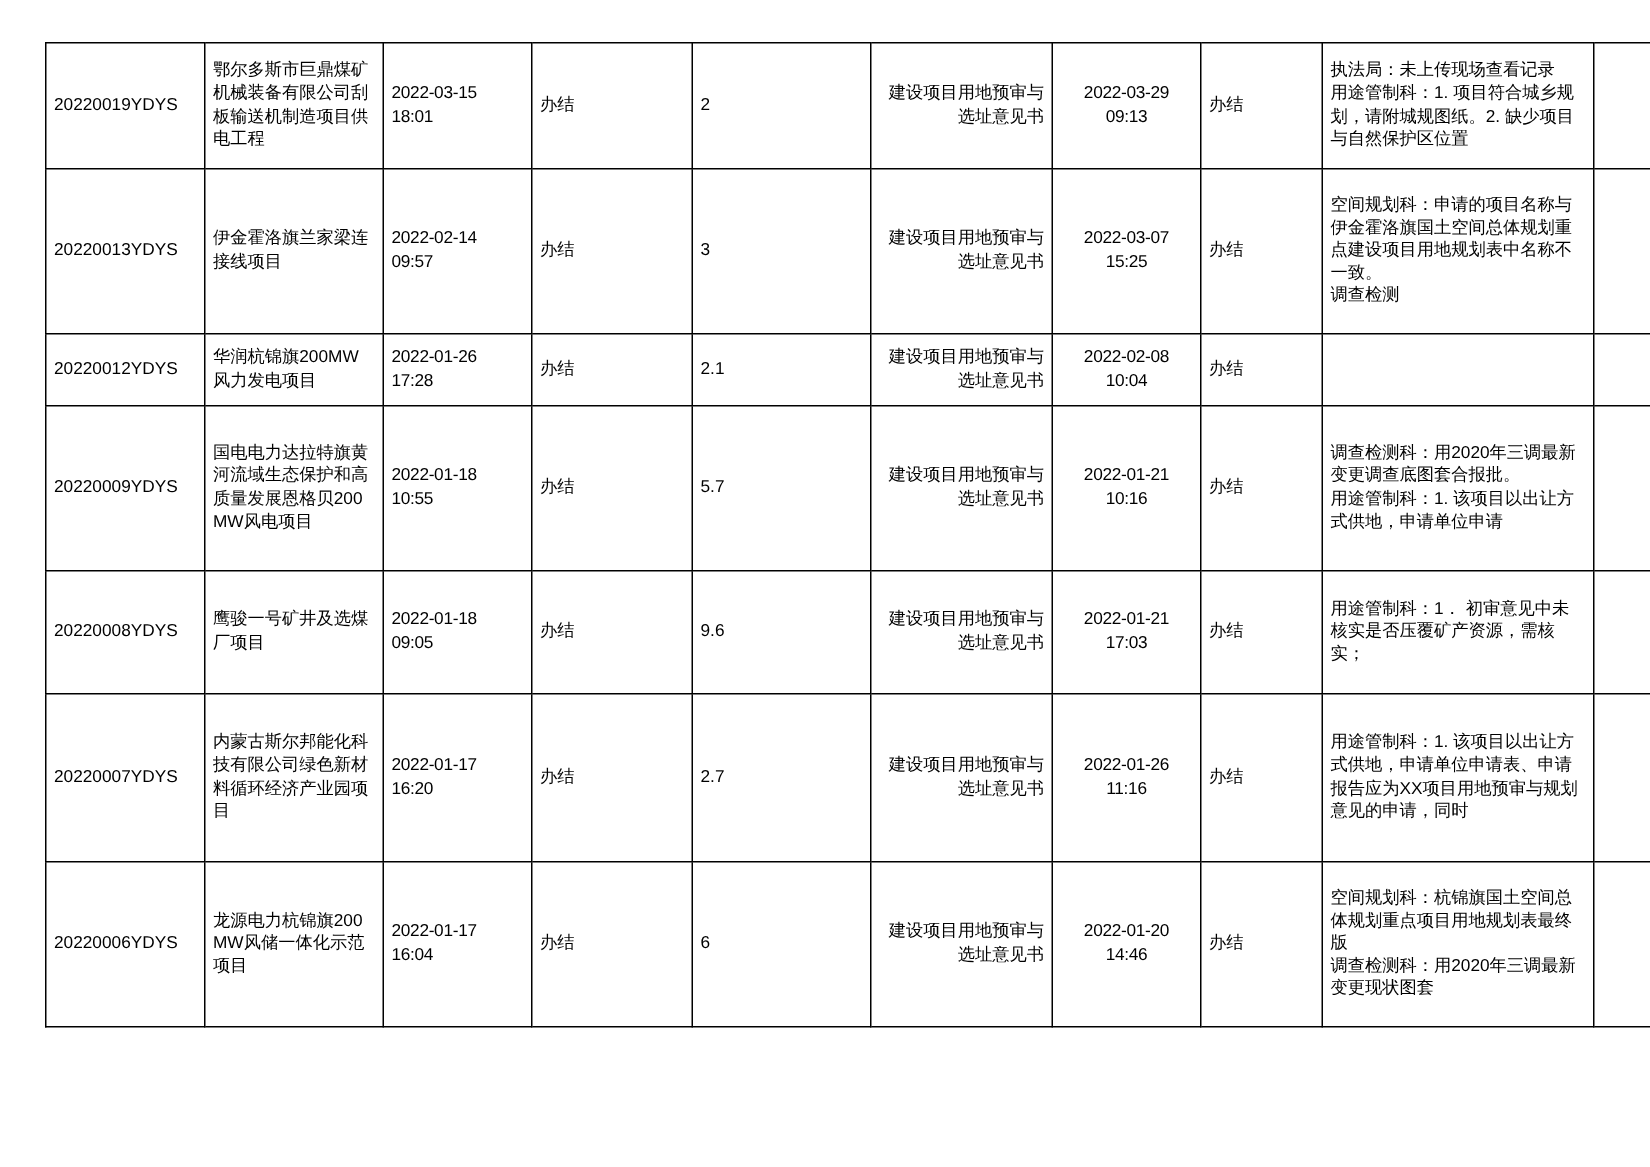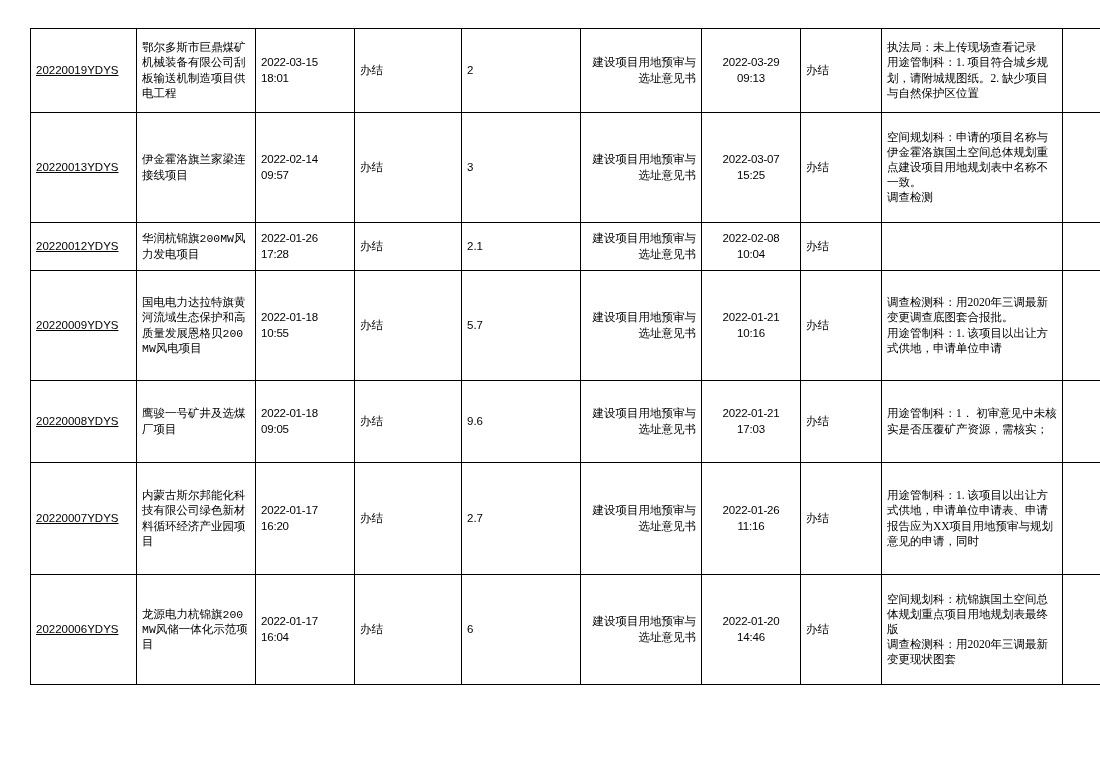--- a/index.html
+++ b/index.html
@@ -27,29 +27,29 @@
     font-size: 11.5px;
     line-height: 1.32;
   }
   table.records td {
     border: 1px solid #000000;
     vertical-align: middle;
     padding: 4px 5px;
     word-break: break-all;
     overflow: hidden;
   }
-  td.c-id      { width: 95px;  text-align: left; text-decoration: underline; }
-  td.c-name    { width: 108px; text-align: left; font-family: Liberation Mono, monospace; }
+  td.c-id      { width: 95px;  text-align: left; }
+  td.c-name    { width: 108px; text-align: left; }
   td.c-date1   { width: 88px;  text-align: left; }
   td.c-state1  { width: 96px;  text-align: left; padding-left: 18px; }
   td.c-num     { width: 108px; text-align: left; padding-left: 10px; }
   td.c-doc     { width: 110px; text-align: right; }
   td.c-date2   { width: 88px;  text-align: center; }
   td.c-state2  { width: 70px;  text-align: left; padding-left: 10px; }
-  td.c-remark  { width: 170px; text-align: left; font-family: Liberation Serif, serif; }
+  td.c-remark  { width: 170px; text-align: left; }
   td.c-blank   { width: 64px;  }
 
   .cell-text {
     display: block;
     white-space: pre-wrap;
   }
   .c-date1 .cell-text, .c-date2 .cell-text {
     letter-spacing: -0.2px;
   }
 </style>

